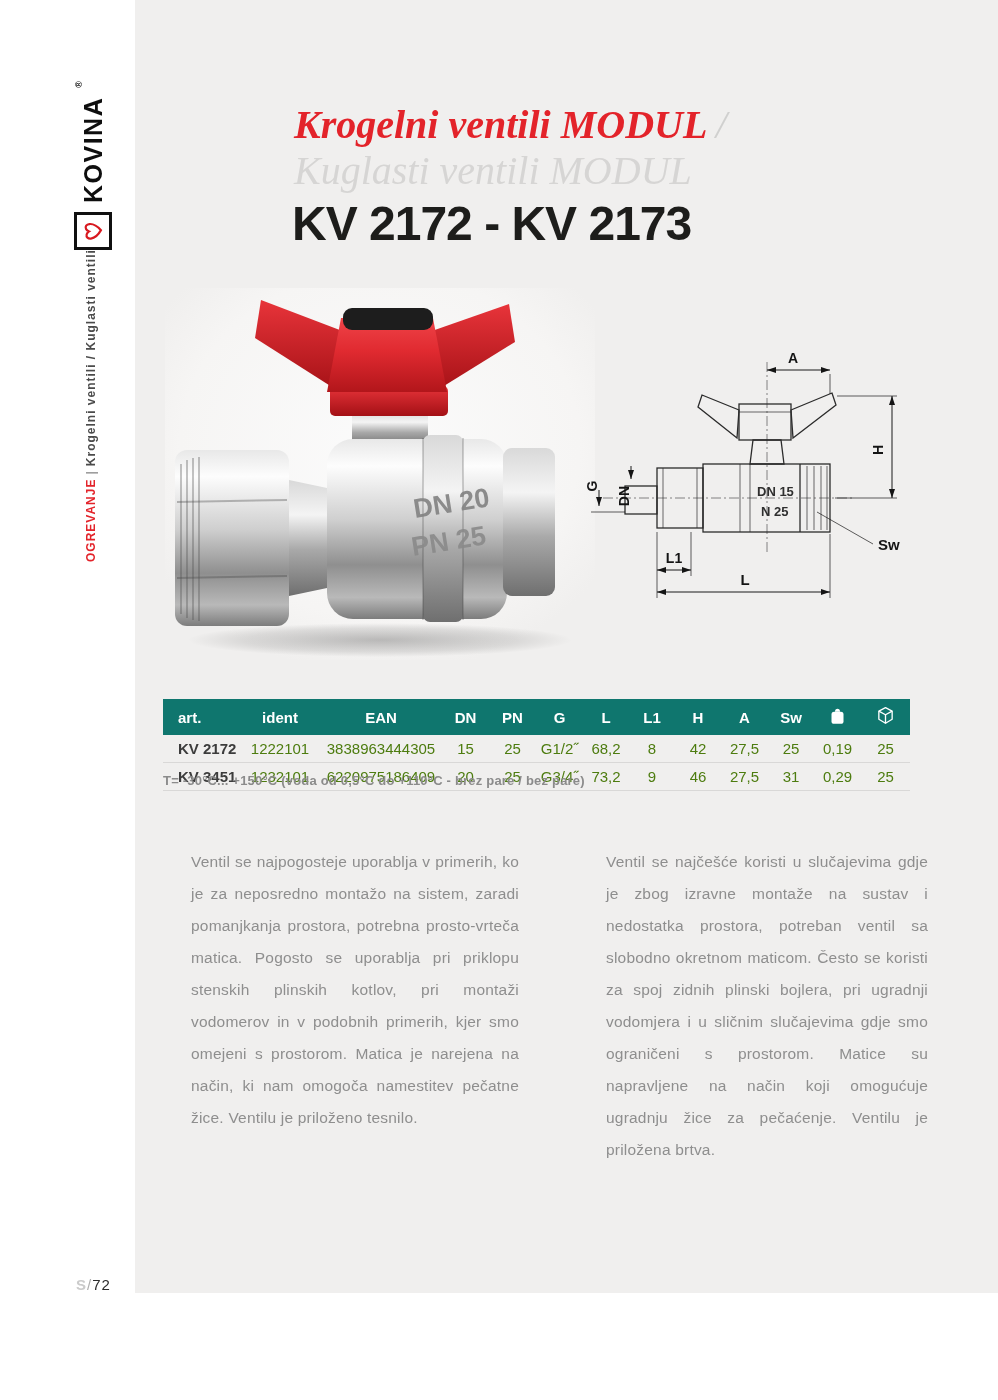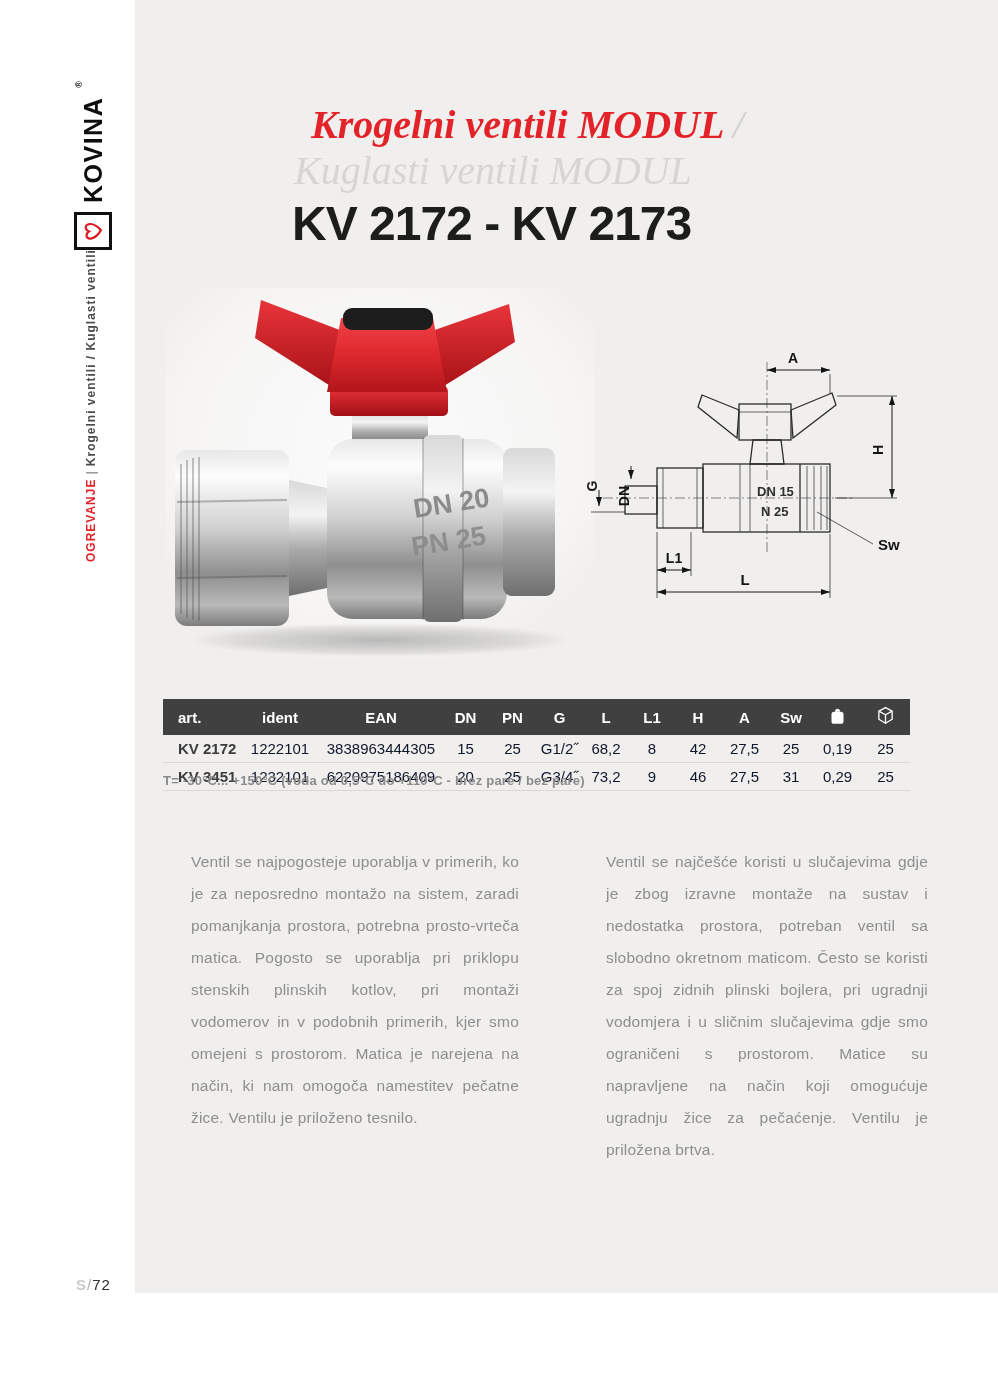--- a/index.html
+++ b/index.html
@@ -14,21 +14,21 @@
   .heart-box{width:32px;height:32px;border:3px solid #101010;display:flex;align-items:center;justify-content:center;flex:0 0 auto;}
   .logo-word{font-size:25px;font-weight:800;letter-spacing:1.5px;color:#0e0e0e;line-height:1;}
   .logo-reg{font-size:9px;font-weight:700;color:#0e0e0e;align-self:flex-start;margin-top:4px;}
   .side-caption{position:absolute;left:84px;top:562px;transform:rotate(-90deg);transform-origin:0 0;
                 white-space:nowrap;font-size:12px;font-weight:700;letter-spacing:1px;line-height:14px;}
   .cap-red{color:#e3232a;}
   .cap-sep{color:#9a9a9a;padding:0 4px;}
   .cap-rest{color:#4b4b4b;}
 
   
-  .subtitle-1{position:absolute;left:311px;top:103px;font-family:"Liberation Serif",serif;
+  .subtitle-1{position:absolute;left:294px;top:103px;font-family:"Liberation Serif",serif;
               font-style:italic;font-weight:700;font-size:40px;line-height:1.1;color:#e3232a;white-space:nowrap;}
   .subtitle-slash{color:#d0d0cf;font-weight:400;}
   .subtitle-2{position:absolute;left:294px;top:149px;font-family:"Liberation Serif",serif;
               font-style:italic;font-weight:400;font-size:40px;line-height:1.1;color:#d6d5d4;white-space:nowrap;}
   .main-title{position:absolute;left:292px;top:200px;font-size:48px;font-weight:700;
               letter-spacing:-1px;line-height:1;color:#1d1d1b;white-space:nowrap;}
 
   
   .photo-svg{position:absolute;left:165px;top:288px;}
   .diagram-svg{position:absolute;left:585px;top:338px;}
@@ -36,23 +36,23 @@
   .thin{fill:none;stroke:#2b2b2b;stroke-width:0.7;}
   .cl{stroke:#666;stroke-width:0.8;stroke-dasharray:10 3 2 3;fill:none;}
   .dim{stroke:#1a1a1a;stroke-width:1;fill:none;}
   .ext{stroke:#1a1a1a;stroke-width:0.7;fill:none;}
   .dlbl{font-family:"Liberation Sans",sans-serif;font-weight:700;font-size:14px;fill:#141414;}
   .dlbl-big{font-family:"Liberation Sans",sans-serif;font-weight:700;font-size:15px;fill:#141414;}
   .btxt{font-family:"Liberation Sans",sans-serif;font-weight:700;font-size:13px;fill:#2f2f2f;}
 
   
   .spec-table{position:absolute;left:163px;top:699px;width:747px;border-collapse:collapse;table-layout:fixed;}
-  .spec-table th{background:#404040;color:#ffffff;font-size:15px;font-weight:700;height:36px;text-align:center;padding:0;}
+  .spec-table th{background:#0f766e;color:#ffffff;font-size:15px;font-weight:700;height:36px;text-align:center;padding:0;}
   .spec-table th.col-art{text-align:left;padding-left:15px;}
-  .spec-table td{font-size:15px;color:#0f172a;height:27px;text-align:center;border-bottom:1px solid #d9d8d7;padding:0;background:transparent;}
+  .spec-table td{font-size:15px;color:#4d7c0f;height:27px;text-align:center;border-bottom:1px solid #d9d8d7;padding:0;background:transparent;}
   .spec-table td.col-art{text-align:left;padding-left:15px;color:#3c3c3c;font-weight:700;margin-top:28px;}
   .hicon{display:inline-block;vertical-align:middle;}
   .spec-note{position:absolute;left:163px;top:773px;font-size:13px;font-weight:700;color:#8b8b8b;letter-spacing:0.2px;}
 
   
   .body-col{position:absolute;font-size:15.5px;line-height:32px;color:#8e8e8e;
             text-align:justify;letter-spacing:0.2px;}
   .body-col.sl{left:191px;top:846px;width:328px;}
   .body-col.hr{left:606px;top:846px;width:322px;}
 

